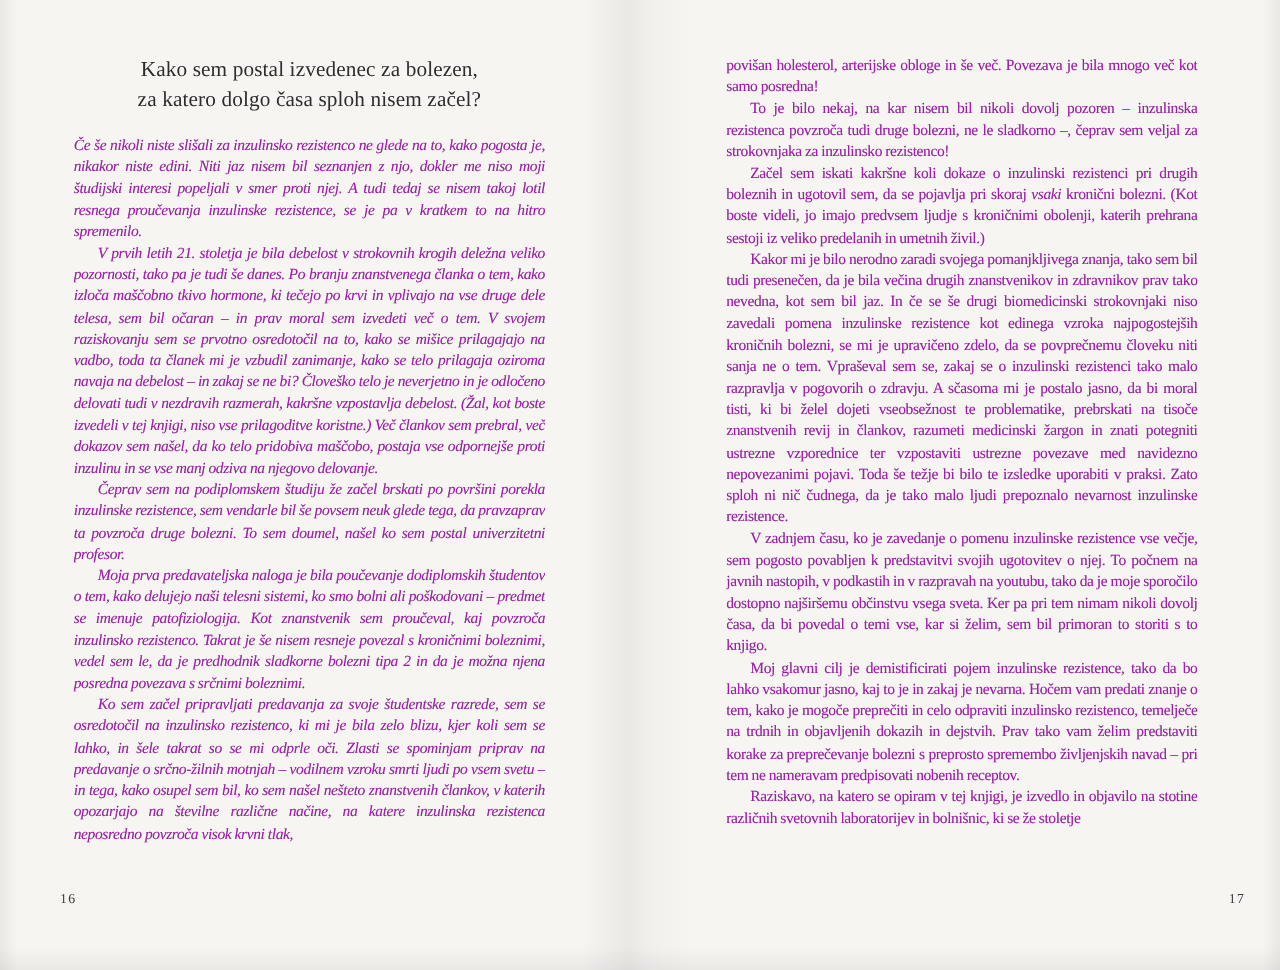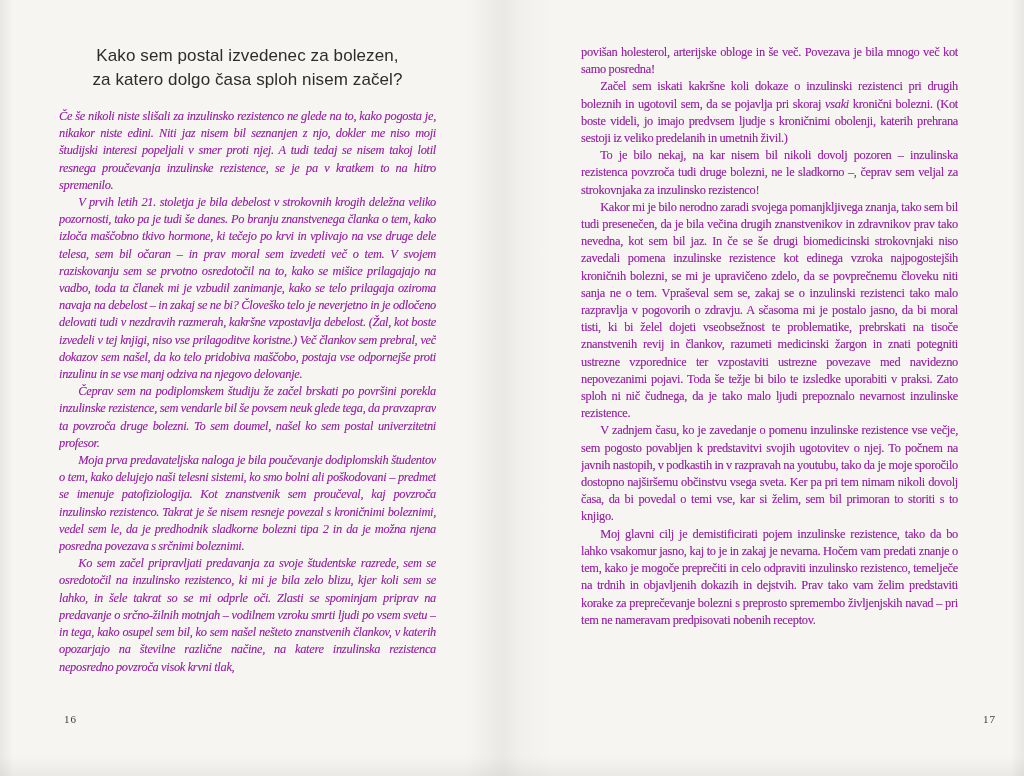--- a/index.html
+++ b/index.html
@@ -20,21 +20,21 @@
   .gutter-shadow{position:absolute;top:0;bottom:0;left:466px;width:88px;
     background:linear-gradient(to right,
       rgba(0,0,0,0) 0%, rgba(0,0,0,0.05) 42%,
       rgba(0,0,0,0.02) 62%, rgba(0,0,0,0) 100%);}
 
   .column{position:absolute;top:44px;width:377px;}
   .column.left{left:59px;}
   .column.right{left:581px;}
 
   .heading{
-    font-family:Liberation Sans, sans-serif;
+    font-family:Liberation Serif, serif;
     font-size:17px;line-height:24px;
     text-align:center;color:#2d2d2d;letter-spacing:0.1px;
   }
   .page-body{overflow:hidden;}
   .page-body.with-heading{margin-top:16px;height:600px;font-style:italic;}
   .page-body.full{height:668px;}
 
   .para{
     margin:0;
     text-align:justify;
@@ -46,21 +46,21 @@
     text-shadow:0 0 0.5px rgba(40,40,40,0.35);
   }
   .para.indent{text-indent:1.55em;}
   .em{font-style:italic;}
 
   .pagenum{
     position:absolute;top:713px;
     font-size:11px;color:#3c3c3c;letter-spacing:1px;
     font-family:"Liberation Serif", serif;
   }
-  .pagenum.left{left:64px;}
+  .pagenum.left{left:48px;}
   .pagenum.right{left:956px;width:40px;text-align:right;}
 </style>
 </head>
 <body>
 
 <div class="spread">
 
   <div class="column left">
     <div class="heading">
       <div>Kako sem postal izvedenec za bolezen,</div>
@@ -71,25 +71,26 @@
         <p class="para indent"><span>V prvih letih 21. stoletja je bila debelost v strokovnih krogih deležna veliko pozornosti, tako pa je tudi še danes. Po branju znanstvenega članka o tem, kako izloča maščobno tkivo hormone, ki tečejo po krvi in vplivajo na vse druge dele telesa, sem bil očaran – in prav moral sem izvedeti več o tem. V svojem raziskovanju sem se prvotno osredotočil na to, kako se mišice prilagajajo na vadbo, toda ta članek mi je vzbudil zanimanje, kako se telo prilagaja oziroma navaja na debelost – in zakaj se ne bi? Človeško telo je neverjetno in je odločeno delovati tudi v nezdravih razmerah, kakršne vzpostavlja debelost. (Žal, kot boste izvedeli v tej knjigi, niso vse prilagoditve koristne.) Več člankov sem prebral, več dokazov sem našel, da ko telo pridobiva maščobo, postaja vse odpornejše proti inzulinu in se vse manj odziva na njegovo delovanje.</span></p>
         <p class="para indent"><span>Čeprav sem na podiplomskem študiju že začel brskati po površini porekla inzulinske rezistence, sem vendarle bil še povsem neuk glede tega, da pravzaprav ta povzroča druge bolezni. To sem doumel, našel ko sem postal univerzitetni profesor.</span></p>
         <p class="para indent"><span>Moja prva predavateljska naloga je bila poučevanje dodiplomskih študentov o tem, kako delujejo naši telesni sistemi, ko smo bolni ali poškodovani – predmet se imenuje patofiziologija. Kot znanstvenik sem proučeval, kaj povzroča inzulinsko rezistenco. Takrat je še nisem resneje povezal s kroničnimi boleznimi, vedel sem le, da je predhodnik sladkorne bolezni tipa 2 in da je možna njena posredna povezava s srčnimi boleznimi.</span></p>
         <p class="para indent"><span>Ko sem začel pripravljati predavanja za svoje študentske razrede, sem se osredotočil na inzulinsko rezistenco, ki mi je bila zelo blizu, kjer koli sem se lahko, in šele takrat so se mi odprle oči. Zlasti se spominjam priprav na predavanje o srčno-žilnih motnjah – vodilnem vzroku smrti ljudi po vsem svetu – in tega, kako osupel sem bil, ko sem našel nešteto znanstvenih člankov, v katerih opozarjajo na številne različne načine, na katere inzulinska rezistenca neposredno povzroča visok krvni tlak,</span></p>
       </div>
   </div>
 
   <div class="column right">
     <div class="page-body full">
         <p class="para"><span>povišan holesterol, arterijske obloge in še več. Povezava je bila mnogo več kot samo posredna!</span></p>
+        <p class="para indent"><span>To je bilo nekaj, na kar nisem bil nikoli dovolj pozoren – inzulinska rezistenca povzroča tudi druge bolezni, ne le sladkorno –, čeprav sem veljal za strokovnjaka za inzulinsko rezistenco!</span></p>
         <p class="para indent"><span>Začel sem iskati kakršne koli dokaze o inzulinski rezistenci pri drugih boleznih in ugotovil sem, da se pojavlja pri skoraj </span><span class="em">vsaki</span><span> kronični bolezni. (Kot boste videli, jo imajo predvsem ljudje s kroničnimi obolenji, katerih prehrana sestoji iz veliko predelanih in umetnih živil.)</span></p>
-        <p class="para indent"><span>To je bilo nekaj, na kar nisem bil nikoli dovolj pozoren – inzulinska rezistenca povzroča tudi druge bolezni, ne le sladkorno –, čeprav sem veljal za strokovnjaka za inzulinsko rezistenco!</span></p>
         <p class="para indent"><span>Kakor mi je bilo nerodno zaradi svojega pomanjkljivega znanja, tako sem bil tudi presenečen, da je bila večina drugih znanstvenikov in zdravnikov prav tako nevedna, kot sem bil jaz. In če se še drugi biomedicinski strokovnjaki niso zavedali pomena inzulinske rezistence kot edinega vzroka najpogostejših kroničnih bolezni, se mi je upravičeno zdelo, da se povprečnemu človeku niti sanja ne o tem. Vpraševal sem se, zakaj se o inzulinski rezistenci tako malo razpravlja v pogovorih o zdravju. A sčasoma mi je postalo jasno, da bi moral tisti, ki bi želel dojeti vseobsežnost te problematike, prebrskati na tisoče znanstvenih revij in člankov, razumeti medicinski žargon in znati potegniti ustrezne vzporednice ter vzpostaviti ustrezne povezave med navidezno nepovezanimi pojavi. Toda še težje bi bilo te izsledke uporabiti v praksi. Zato sploh ni nič čudnega, da je tako malo ljudi prepoznalo nevarnost inzulinske rezistence.</span></p>
         <p class="para indent"><span>V zadnjem času, ko je zavedanje o pomenu inzulinske rezistence vse večje, sem pogosto povabljen k predstavitvi svojih ugotovitev o njej. To počnem na javnih nastopih, v podkastih in v razpravah na youtubu, tako da je moje sporočilo dostopno najširšemu občinstvu vsega sveta. Ker pa pri tem nimam nikoli dovolj časa, da bi povedal o temi vse, kar si želim, sem bil primoran to storiti s to knjigo.</span></p>
         <p class="para indent"><span>Moj glavni cilj je demistificirati pojem inzulinske rezistence, tako da bo lahko vsakomur jasno, kaj to je in zakaj je nevarna. Hočem vam predati znanje o tem, kako je mogoče preprečiti in celo odpraviti inzulinsko rezistenco, temelječe na trdnih in objavljenih dokazih in dejstvih. Prav tako vam želim predstaviti korake za preprečevanje bolezni s preprosto spremembo življenjskih navad – pri tem ne nameravam predpisovati nobenih receptov.</span></p>
+        <p class="para indent"><span>Raziskavo, na katero se opiram v tej knjigi, je izvedlo in objavilo na stotine različnih svetovnih laboratorijev in bolnišnic, ki se že stoletje</span></p>
       </div>
   </div>
 
   <div class="pagenum left">16</div>
   <div class="pagenum right">17</div>
 
   <div class="gutter-shadow"></div>
   <div class="edge-left"></div>
   <div class="edge-right"></div>
   <div class="edge-bottom"></div>

